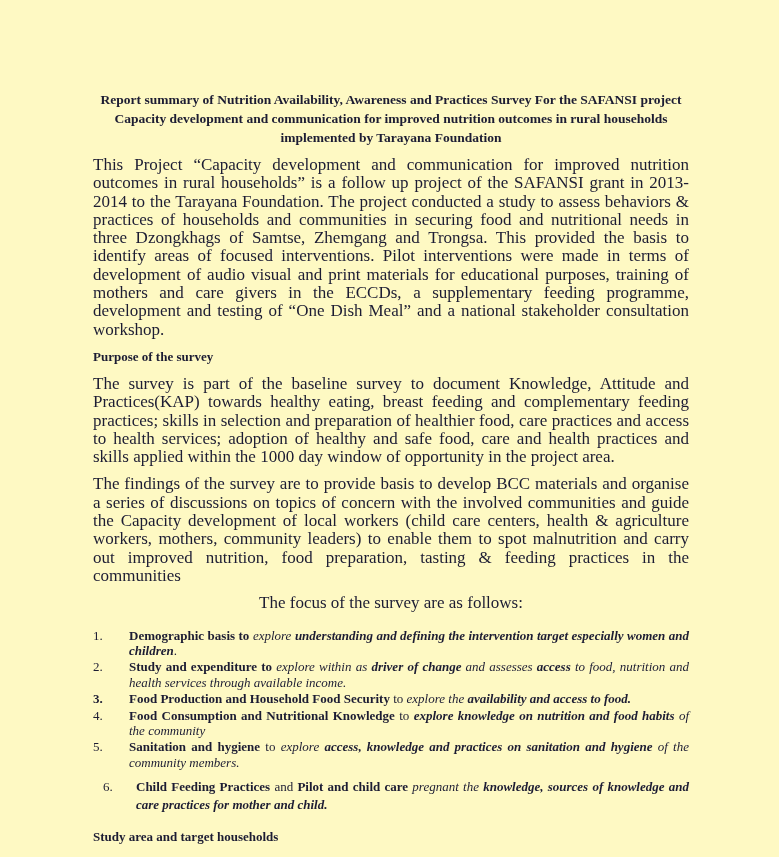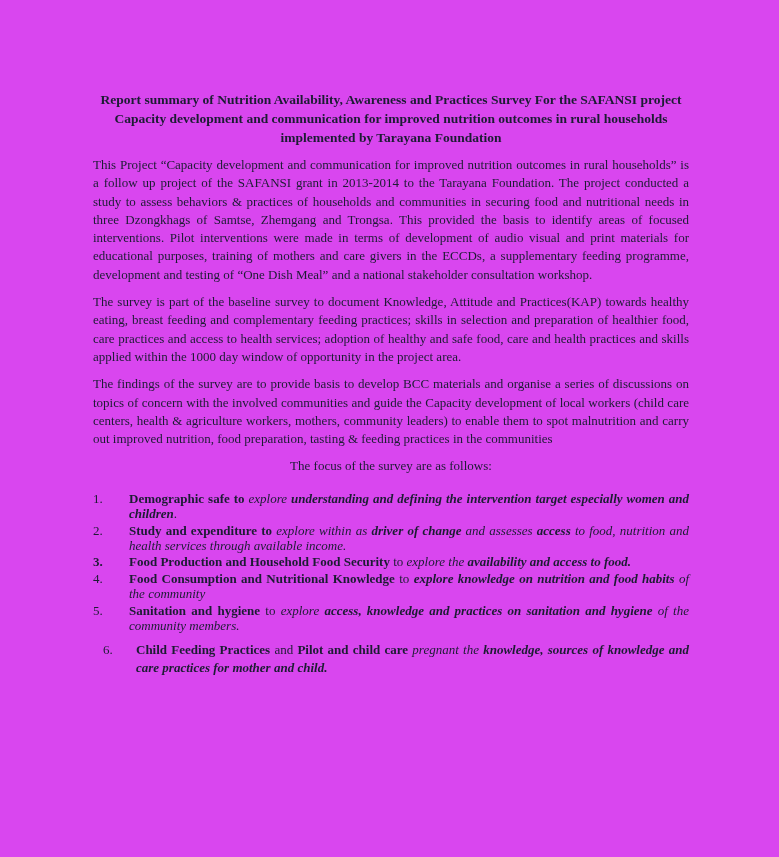--- a/index.html
+++ b/index.html
@@ -6,41 +6,41 @@
   body {
     width: 779px; height: 857px;
     font-family: "Liberation Serif", "DejaVu Serif", serif;
     color: #1c1c33;
     overflow: hidden;
   }
   .page {
     box-sizing: border-box;
     width: 779px; height: 857px;
     padding: 90px 90px 0 93px;
-    background: #d946ef;
+    background: #fef9c3;
     overflow: hidden;
   }
   .doc-title {
     font-weight: bold;
     font-size: 13.5px;
     line-height: 19px;
     text-align: center;
     padding: 0 6px;
   }
   .section-heading {
     font-size: 13px;
     font-weight: bold;
     line-height: 18px;
     margin: 0;
   }
   .h-introduction { margin-top: 7px; }
   .h-purpose { margin-top: 9px; }
   .h-study-area { margin-top: 14px; }
   .para {
-    font-size: 13px;
+    font-size: 17px;
     line-height: 18.3px;
     text-align: justify;
     margin: 0;
   }
   .para { margin-top: 9px; }
   .para-lead { text-align: center; }
   .focus-list {
     margin-top: 15px;
     font-size: 13px;
   }
@@ -64,31 +64,32 @@
 <body>
 
 <div class="page">
 
   <div class="doc-title">Report summary of Nutrition Availability, Awareness and Practices Survey For the SAFANSI project Capacity development and communication for improved nutrition outcomes in rural households implemented by Tarayana Foundation</div>
 
 
   <p class="para">This Project “Capacity development and communication for improved nutrition outcomes in rural households” is a follow up project of the SAFANSI grant in 2013-2014 to the Tarayana Foundation. The project conducted a study to assess behaviors &amp; practices of households and communities in securing food and nutritional needs in three Dzongkhags of Samtse, Zhemgang and Trongsa. This provided the basis to identify areas of focused interventions. Pilot interventions were made in terms of development of audio visual and print materials for educational purposes, training of mothers and care givers in the ECCDs, a supplementary feeding programme, development and testing of “One Dish Meal” and a national stakeholder consultation workshop.</p>
 
 
+  <h2 class="section-heading h-purpose">Purpose of the survey</h2>
 
   <p class="para">The survey is part of the baseline survey to document Knowledge, Attitude and Practices(KAP) towards healthy eating, breast feeding and complementary feeding practices; skills in selection and preparation of healthier food, care practices and access to health services; adoption of healthy and safe food, care and health practices and skills applied within the 1000 day window of opportunity in the project area.</p>
 
   <p class="para">The findings of the survey are to provide basis to develop BCC materials and organise a series of discussions on topics of concern with the involved communities and guide the Capacity development of local workers (child care centers, health &amp; agriculture workers, mothers, community leaders) to enable them to spot malnutrition and carry out improved nutrition, food preparation, tasting &amp; feeding practices in the communities</p>
 
   <p class="para para-lead">The focus of the survey are as follows:</p>
 
   <div class="focus-list">
       <div class="fl-item">
         <span class="fl-num">1.</span>
-        <span class="fl-text"><span class="b">Demographic safe to </span><span class="i">explore </span><span class="b i">understanding and defining the intervention target especially women and children</span><span>.</span></span>
+        <span class="fl-text"><span class="b">Demographic basis to </span><span class="i">explore </span><span class="b i">understanding and defining the intervention target especially women and children</span><span>.</span></span>
       </div>
       <div class="fl-item">
         <span class="fl-num">2.</span>
         <span class="fl-text"><span class="b">Study and expenditure to </span><span class="i">explore within as </span><span class="b i">driver of change </span><span class="i">and assesses </span><span class="b i">access </span><span class="i">to food, nutrition and health services through available income.</span></span>
       </div>
       <div class="fl-item">
         <span class="fl-num b">3.</span>
         <span class="fl-text"><span class="b">Food Production and Household Food Security</span><span> to </span><span class="i">explore the </span><span class="b i">availability and access to food.</span></span>
       </div>
       <div class="fl-item">
@@ -98,14 +99,15 @@
       <div class="fl-item">
         <span class="fl-num">5.</span>
         <span class="fl-text"><span class="b">Sanitation and hygiene</span><span> to </span><span class="i">explore </span><span class="b i">access, knowledge and practices on sanitation and hygiene </span><span class="i">of the community members.</span></span>
       </div>
       <div class="fl-item indented">
         <span class="fl-num">6.</span>
         <span class="fl-text"><span class="b">Child Feeding Practices</span><span> and </span><span class="b">Pilot and child care </span><span class="i">pregnant the </span><span class="b i">knowledge, sources of knowledge and care practices for mother and child.</span></span>
       </div>
     </div>
 
+  <h2 class="section-heading h-study-area">Study area and target households</h2>
 
 </div>
 
 </body></html>

